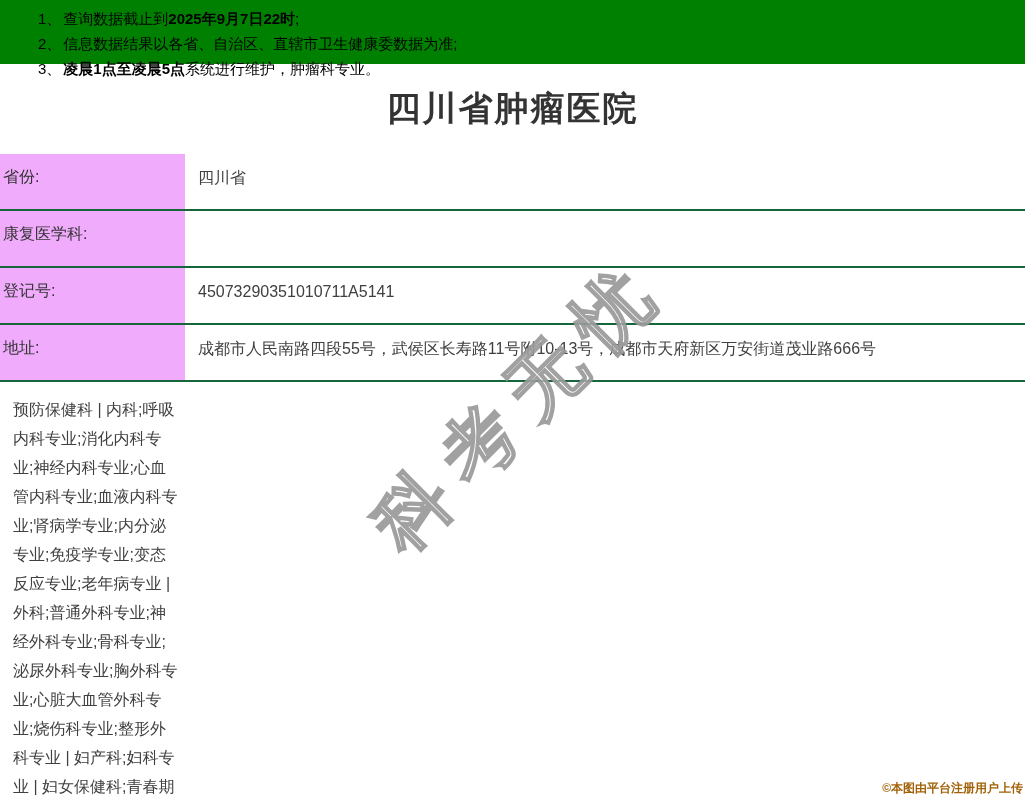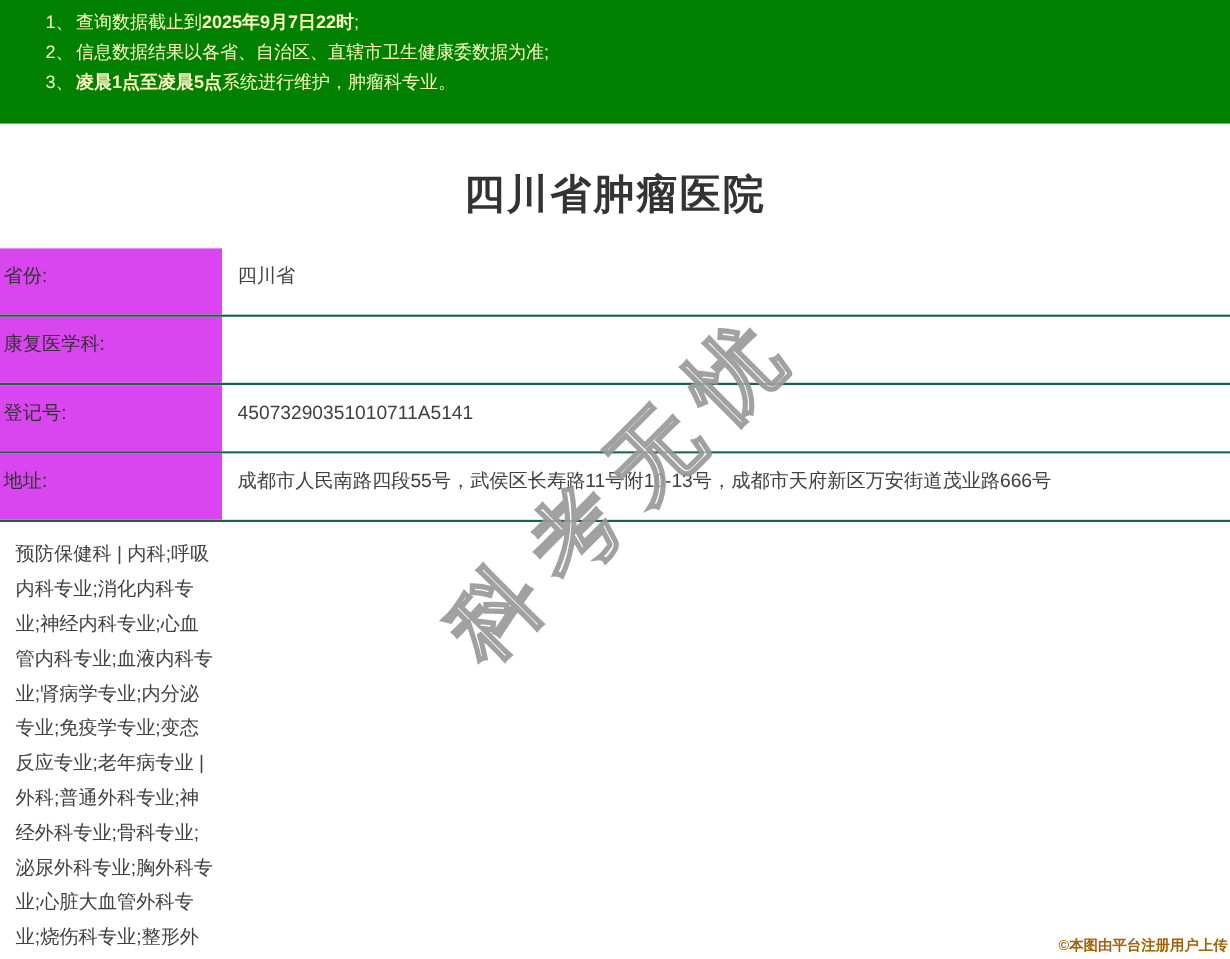--- a/index.html
+++ b/index.html
@@ -6,50 +6,50 @@
   html, body {
     width: 1025px; height: 799px;
     overflow: hidden;
     background: #ffffff;
     font-family: "Liberation Sans", sans-serif;
     position: relative;
   }
   
   .notice {
     background: #008000;
-    color: #fef9c3;
+    color: #000000;
     padding: 6px 10px 9px 38px;
-    height: 103px;
+    height: 64px;
   }
   .note-line {
     font-size: 15px;
     line-height: 25px;
     white-space: nowrap;
   }
   .note-line .num { margin-right: 2px; }
   .note-line b { font-weight: bold; }
   
   .page-title {
-    margin-top: 36px;
+    margin-top: 22px;
     height: 68px;
     text-align: center;
     font-size: 34px;
     font-weight: 600;
     color: #333333;
     letter-spacing: 2px;
   }
   
   .info-table { width: 1025px; }
   .info-row {
     display: grid;
     grid-template-columns: 185px 1fr;
     border-bottom: 2px solid #15663d;
   }
   .cell-label {
-    background: #d946ef;
+    background: #f0abfc;
     color: #333333;
     font-size: 16px;
     padding: 13px 4px 21px 3px;
   }
   .cell-value {
     background: #ffffff;
     color: #404040;
     font-size: 16px;
     line-height: 29px;
     padding: 9px 5px 9px 13px;

